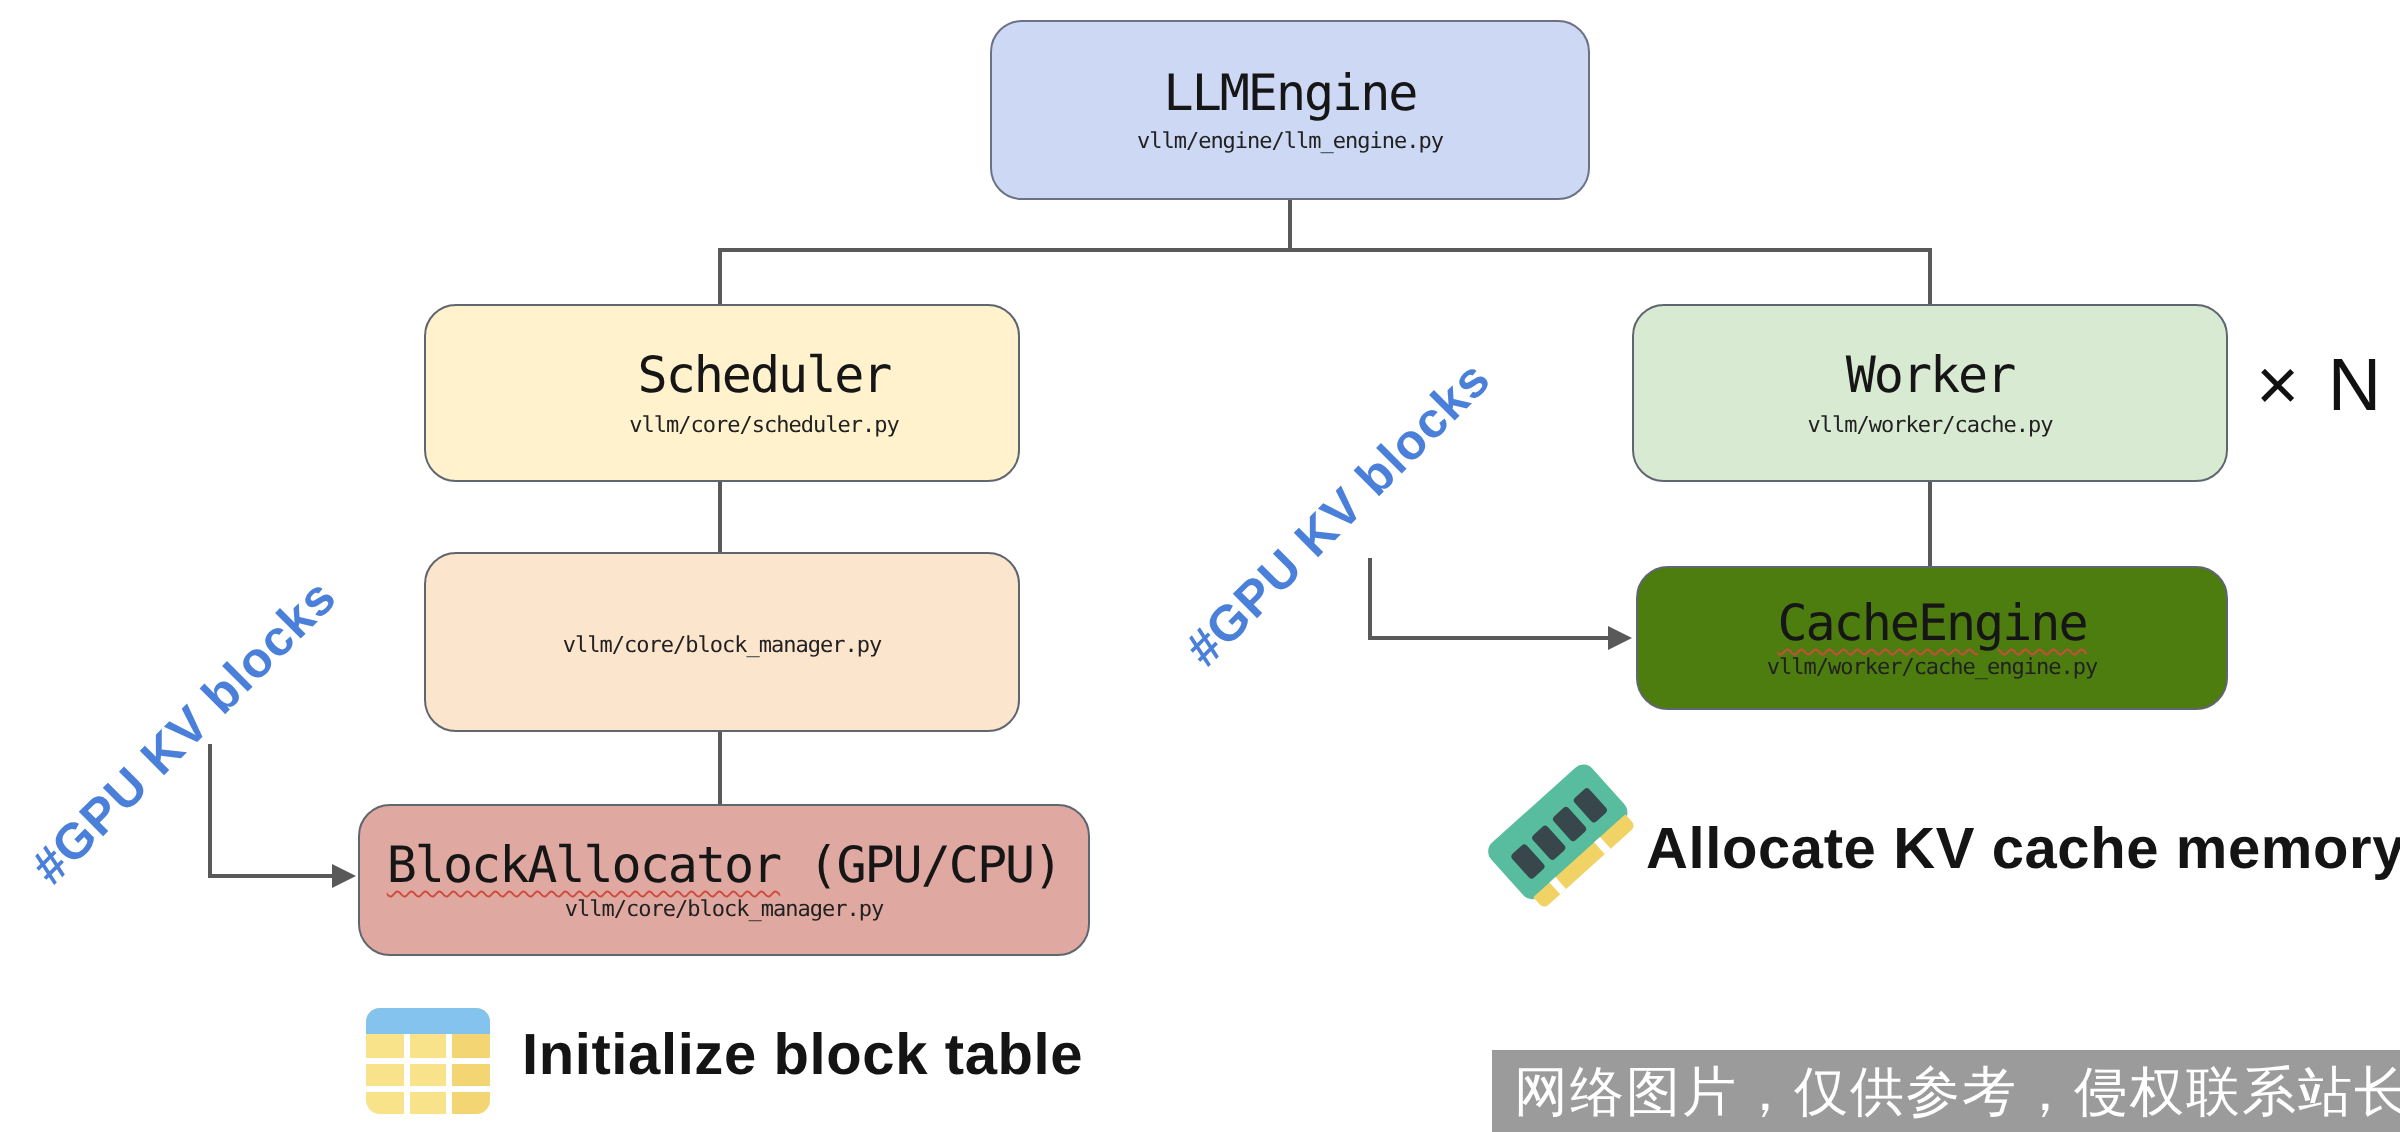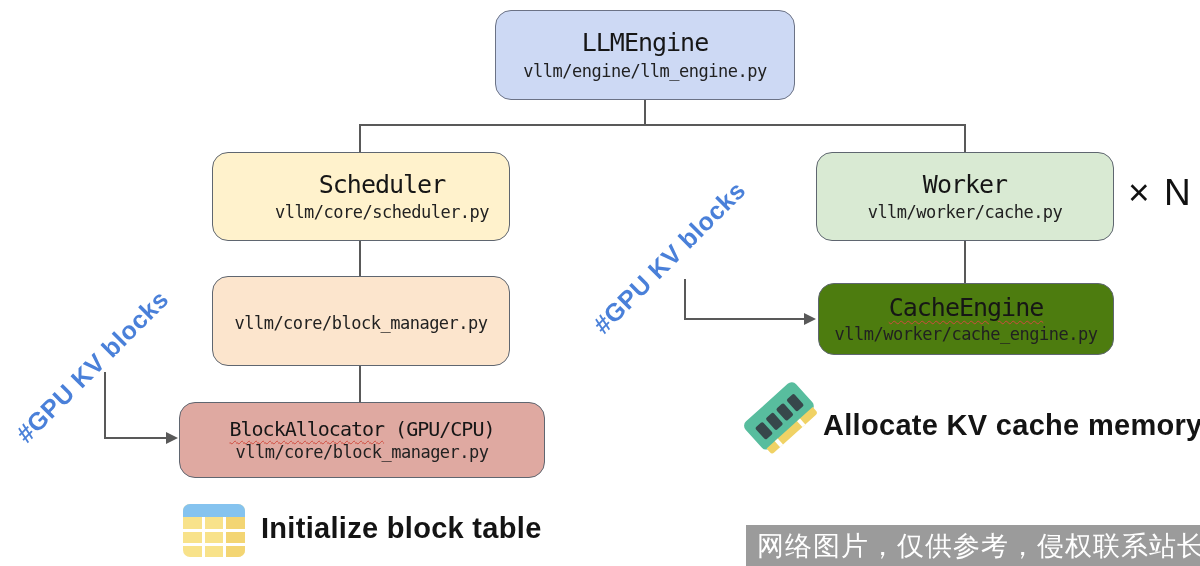--- a/index.html
+++ b/index.html
@@ -17,35 +17,35 @@
     display:flex; flex-direction:column; align-items:center; justify-content:center;
     text-align:center;
   }
   .node-title {
     font-family:"DejaVu Sans Mono", monospace;
     font-size:25px; letter-spacing:-1px; color:#161616; line-height:1.15;
     white-space:nowrap;
   }
   .node-path {
     font-family:"DejaVu Sans Mono", monospace;
-    font-size:17px; letter-spacing:-0.5px; color:#212121; margin-top:3px;
+    font-size:11px; letter-spacing:-0.5px; color:#212121; margin-top:3px;
     white-space:nowrap;
   }
   .misspelled {
     text-decoration: underline wavy #cf4a3c;
     text-decoration-thickness:1px;
     text-underline-offset:4px;
   }
   #node-llm-engine       { left:495px; top:10px;  width:300px; height:90px; background:#cdd9f4; border-color:#6b7285; }
   #node-scheduler        { left:212px; top:152px; width:298px; height:89px; background:#fff2cc;padding-left:42px; }
   #node-worker           { left:816px; top:152px; width:298px; height:89px; background:#d9ead3; }
   #node-bsm              { left:212px; top:276px; width:298px; height:90px; background:#fce5cd; }
   #node-cache-engine     { left:818px; top:283px; width:296px; height:72px; background:#4d7c0f; }
   #node-block-allocator  { left:179px; top:402px; width:366px; height:76px; background:#dfa9a1; }
-  #node-block-allocator .node-title { font-size:20px; }
+  #node-block-allocator .node-title { font-size:25px; }
   #node-cache-engine .node-path, #node-block-allocator .node-path { margin-top:1px; }
 
   
   .line { position:absolute; background:#595959; }
   .arrowhead {
     position:absolute; width:0; height:0;
     border-top:6px solid transparent; border-bottom:6px solid transparent;
     border-left:12px solid #595959;
   }
 

